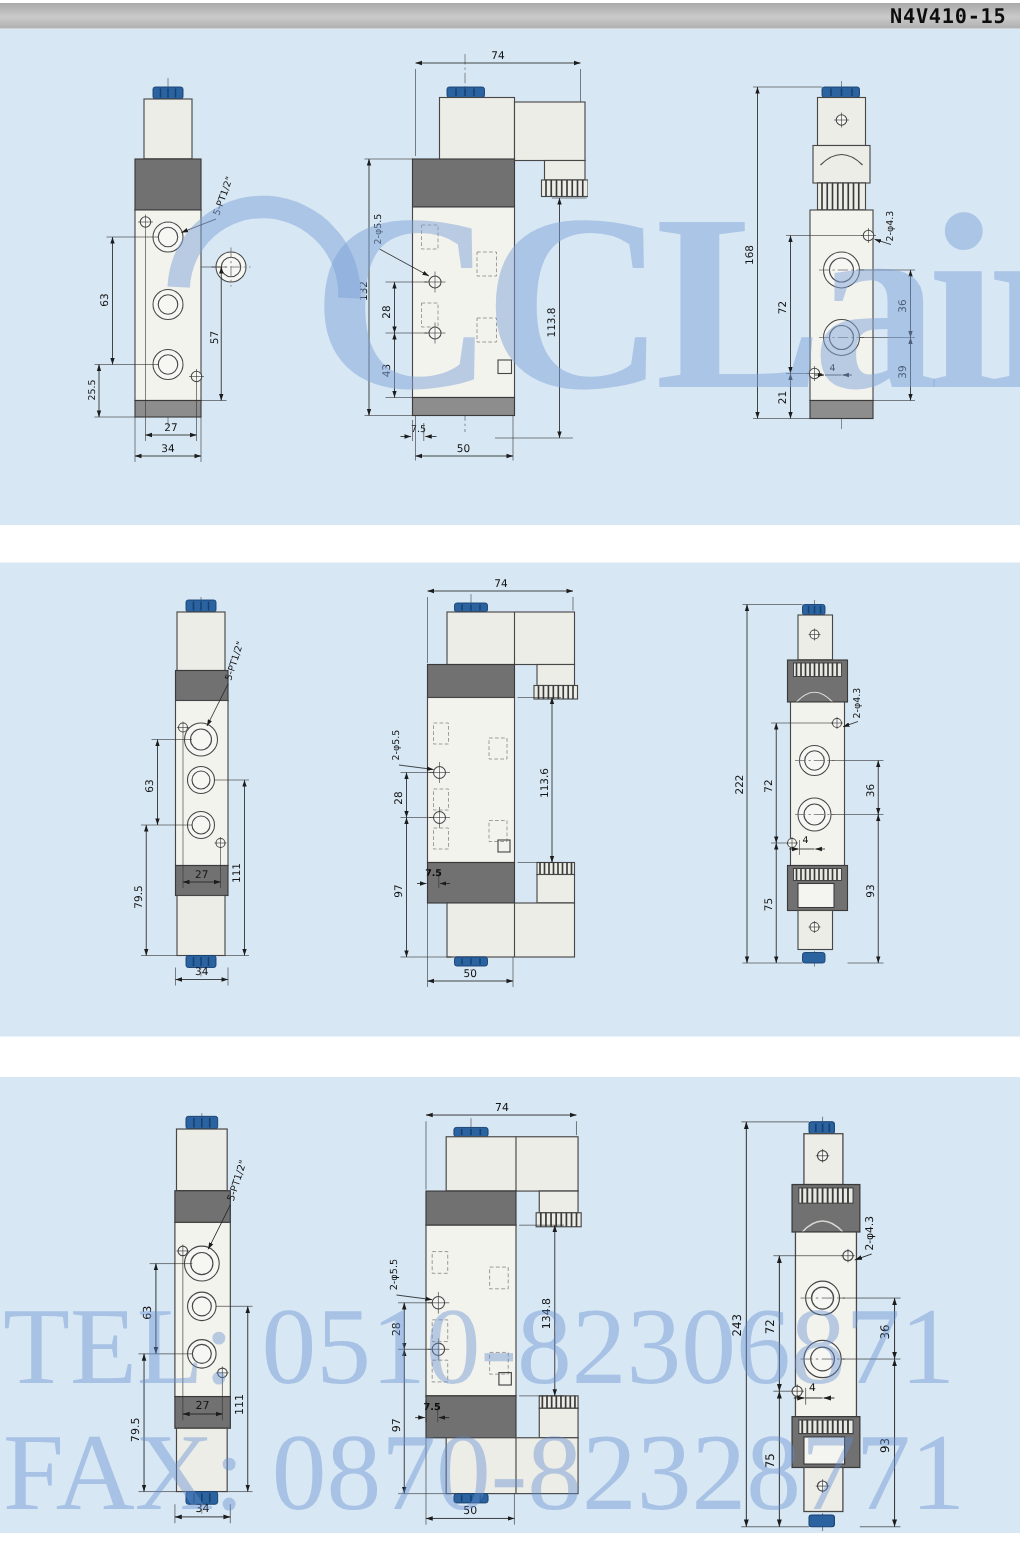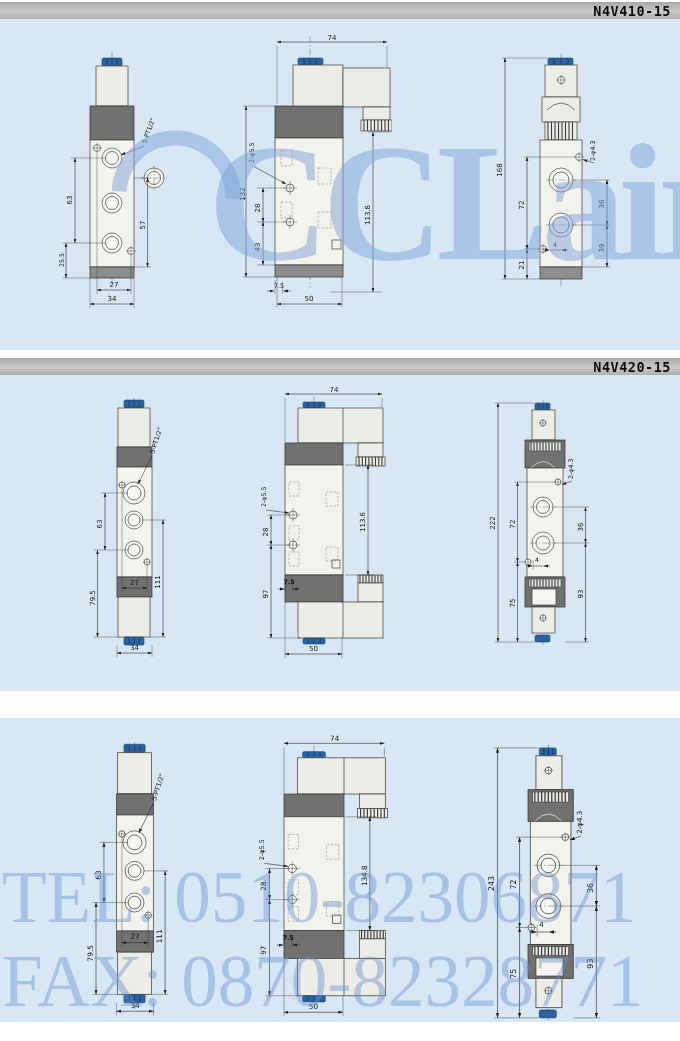--- a/index.html
+++ b/index.html
@@ -240,23 +240,20 @@
         <line class="dim" marker-start="url(#ar)" marker-end="url(#ar)" x1="119" y1="173" x2="119" y2="215"></line>
         <text class="dt" transform="translate(116,196) rotate(-90)" text-anchor="middle">39</text>
         <text class="dt2" x="67" y="195" text-anchor="middle">4</text>
         <line class="dim" x1="62" y1="198" x2="73" y2="198"></line>
         <path class="dim" marker-end="url(#ar)" d="M55,198 L61.4,198"></path>
           <path class="dim" marker-end="url(#ar)" d="M80,198 L73.6,198"></path>
       </g>
     </svg>
   </div>
 
-  <div class="bar" style="top:358px">
-    <span>N4V420-15</span>
-  </div>
   <div class="sec" style="top:375px;height:316px">
 
     <svg class="drw" style="left:88px;top:21px" width="100" height="270" viewBox="0 0 100 270">
       <g>
         <line class="ctr" x1="46" y1="2" x2="46" y2="255"></line>
         <rect class="blF" x="36" y="4" width="20" height="8" rx="1.5"></rect>
         <line class="blS" x1="41" y1="5" x2="41" y2="11"></line>
           <line class="blS" x1="46" y1="5" x2="46" y2="11"></line>
           <line class="blS" x1="51" y1="5" x2="51" y2="11"></line>
         <rect class="solF" x="30" y="12" width="32" height="39"></rect>

